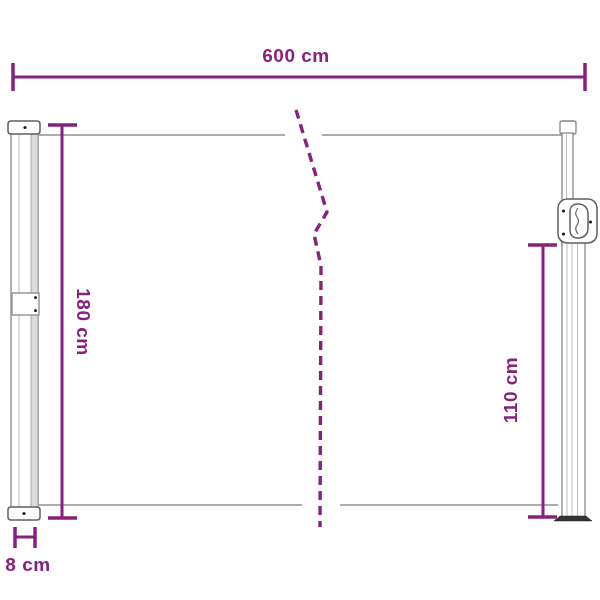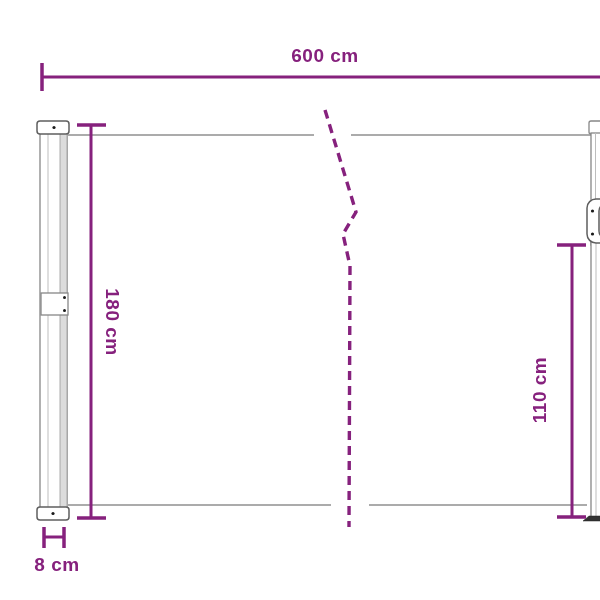--- a/index.html
+++ b/index.html
@@ -7,21 +7,21 @@
     --color-structure:#8F8F8F;
     --color-background:#FFFFFF;
   }
   html,body{
     margin:0;padding:0;
     width:600px;height:600px;
     background:var(--color-background);
     font-family:"Liberation Sans", sans-serif;
     overflow:hidden;
   }
-  .stage{position:relative;width:546px;height:600px;padding-left:29px;}
+  .stage{position:relative;width:546px;height:600px;}
   svg{display:block;}
   .dim-line{stroke:var(--color-dimension);stroke-width:3;fill:none;}
   .dim-tick{stroke:var(--color-dimension);stroke-width:3.5;fill:none;}
   .dim-dash{stroke:var(--color-dimension);stroke-width:3.4;fill:none;stroke-dasharray:9 6;}
   .dim-label{
     fill:var(--color-dimension);
     font-family:"Liberation Sans", sans-serif;
     font-size:19px;font-weight:bold;letter-spacing:0.5px;
   }
   .struct{stroke:var(--color-structure);stroke-width:1.3;fill:none;}

